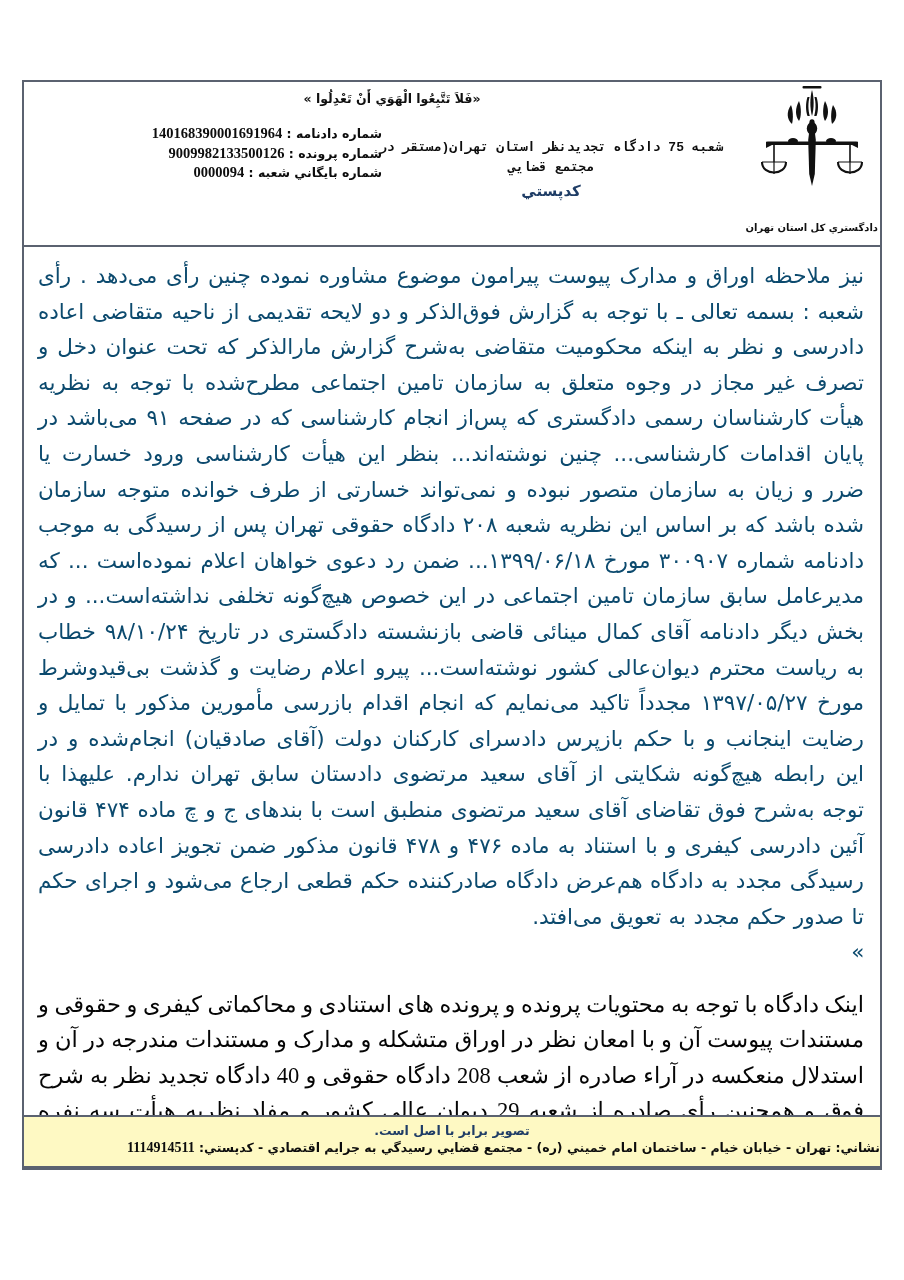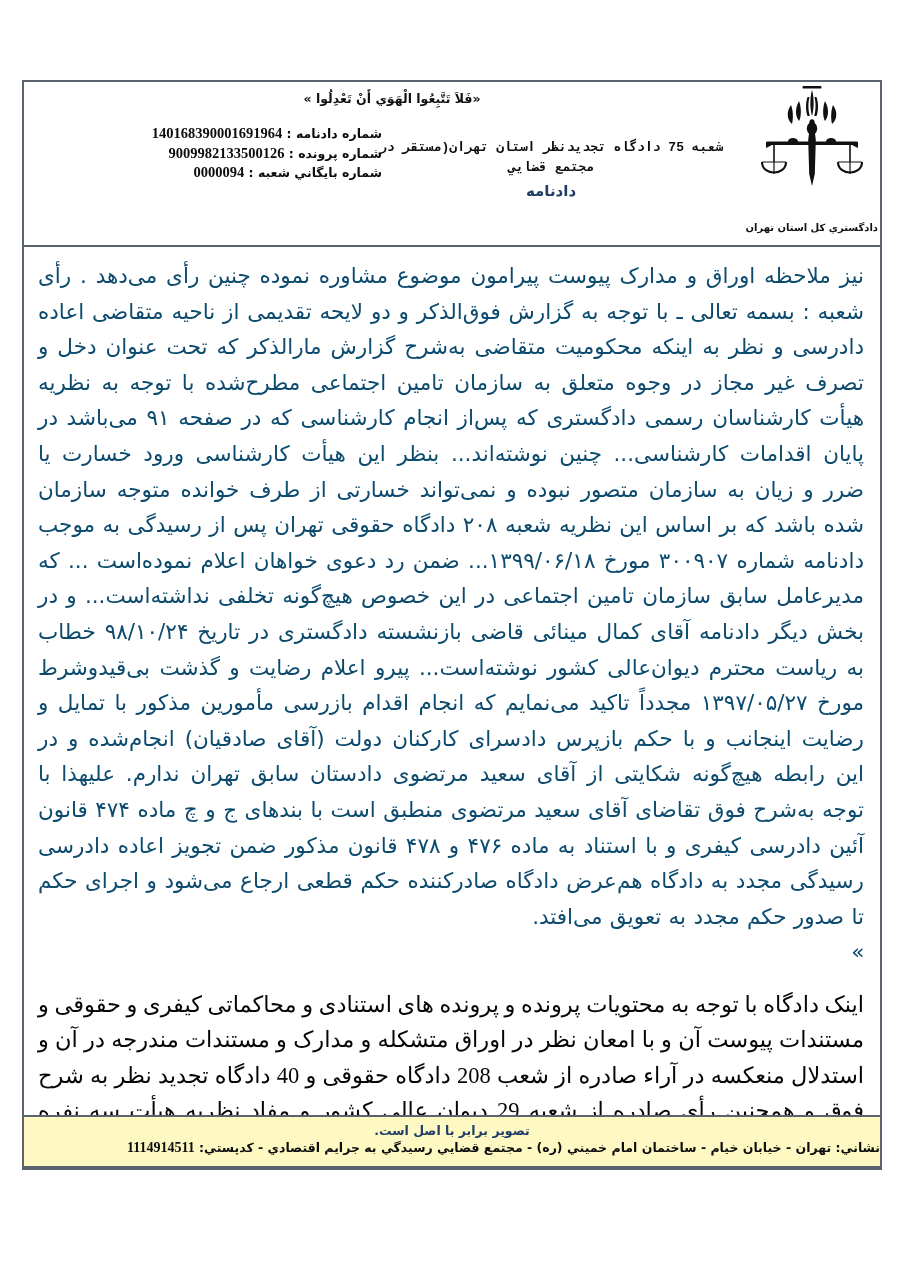--- a/index.html
+++ b/index.html
@@ -283,21 +283,21 @@
           <span class="meta-value">9009982133500126</span>
         </div>
         <div class="meta-row">
           <span>شماره بايگاني شعبه :</span>
           <span class="meta-value">0000094</span>
         </div>
       </div>
 
       <div id="court-title-block">
         <div class="court-title-line">شعبه 75 دادگاه تجديدنظر استان تهران(مستقر در مجتمع قضايي</div>
-        <div id="doc-type-title">دادنامه</div>
+        <div id="doc-type-title">کدپستي</div>
       </div>
 
       <div id="header-divider"></div>
     </div>
 
     <div id="body-region">
 
       <div class="body-paragraph" id="ruling-paragraph">
         <span>نیز ملاحظه اوراق و مدارک پیوست پیرامون موضوع مشاوره نموده چنین رأی می‌دهد . رأی شعبه : بسمه تعالی ـ با توجه به گزارش فوق‌الذکر و دو لایحه تقدیمی از ناحیه متقاضی اعاده دادرسی و نظر به اینکه محکومیت متقاضی به‌شرح گزارش مارالذکر که تحت عنوان دخل و تصرف غیر مجاز در وجوه متعلق به سازمان تامین اجتماعی مطرح‌شده با توجه به نظریه هیأت کارشناسان رسمی دادگستری که پس‌از انجام کارشناسی که در صفحه ۹۱ می‌باشد در پایان اقدامات کارشناسی... چنین نوشته‌اند... بنظر این هیأت کارشناسی ورود خسارت یا ضرر و زیان به سازمان متصور نبوده و نمی‌تواند خسارتی از طرف خوانده متوجه سازمان شده باشد که بر اساس این نظریه شعبه ۲۰۸ دادگاه حقوقی تهران پس از رسیدگی به موجب دادنامه شماره ۳۰۰۹۰۷ مورخ ۱۳۹۹/۰۶/۱۸... ضمن رد دعوی خواهان اعلام نموده‌است ... که مدیرعامل سابق سازمان تامین اجتماعی در این خصوص هیچ‌گونه تخلفی نداشته‌است... و در بخش دیگر دادنامه آقای کمال مینائی قاضی بازنشسته دادگستری در تاریخ ۹۸/۱۰/۲۴ خطاب به ریاست محترم دیوان‌عالی کشور نوشته‌است... پیرو اعلام رضایت و گذشت بی‌قیدوشرط مورخ ۱۳۹۷/۰۵/۲۷ مجدداً تاکید می‌نمایم که انجام اقدام بازرسی مأمورین مذکور با تمایل و رضایت اینجانب و با حکم بازپرس دادسرای کارکنان دولت (آقای صادقیان) انجام‌شده و در این رابطه هیچ‌گونه شکایتی از آقای سعید مرتضوی دادستان سابق تهران ندارم. علیهذا با توجه به‌شرح فوق تقاضای آقای سعید مرتضوی منطبق است با بندهای ج و چ ماده ۴۷۴ قانون آئین دادرسی کیفری و با استناد به ماده ۴۷۶ و ۴۷۸ قانون مذکور ضمن تجویز اعاده دادرسی رسیدگی مجدد به دادگاه هم‌عرض دادگاه صادرکننده حکم قطعی ارجاع می‌شود و اجرای حکم تا صدور حکم مجدد به تعویق می‌افتد.</span>
         <span class="last-line-left">»</span>

